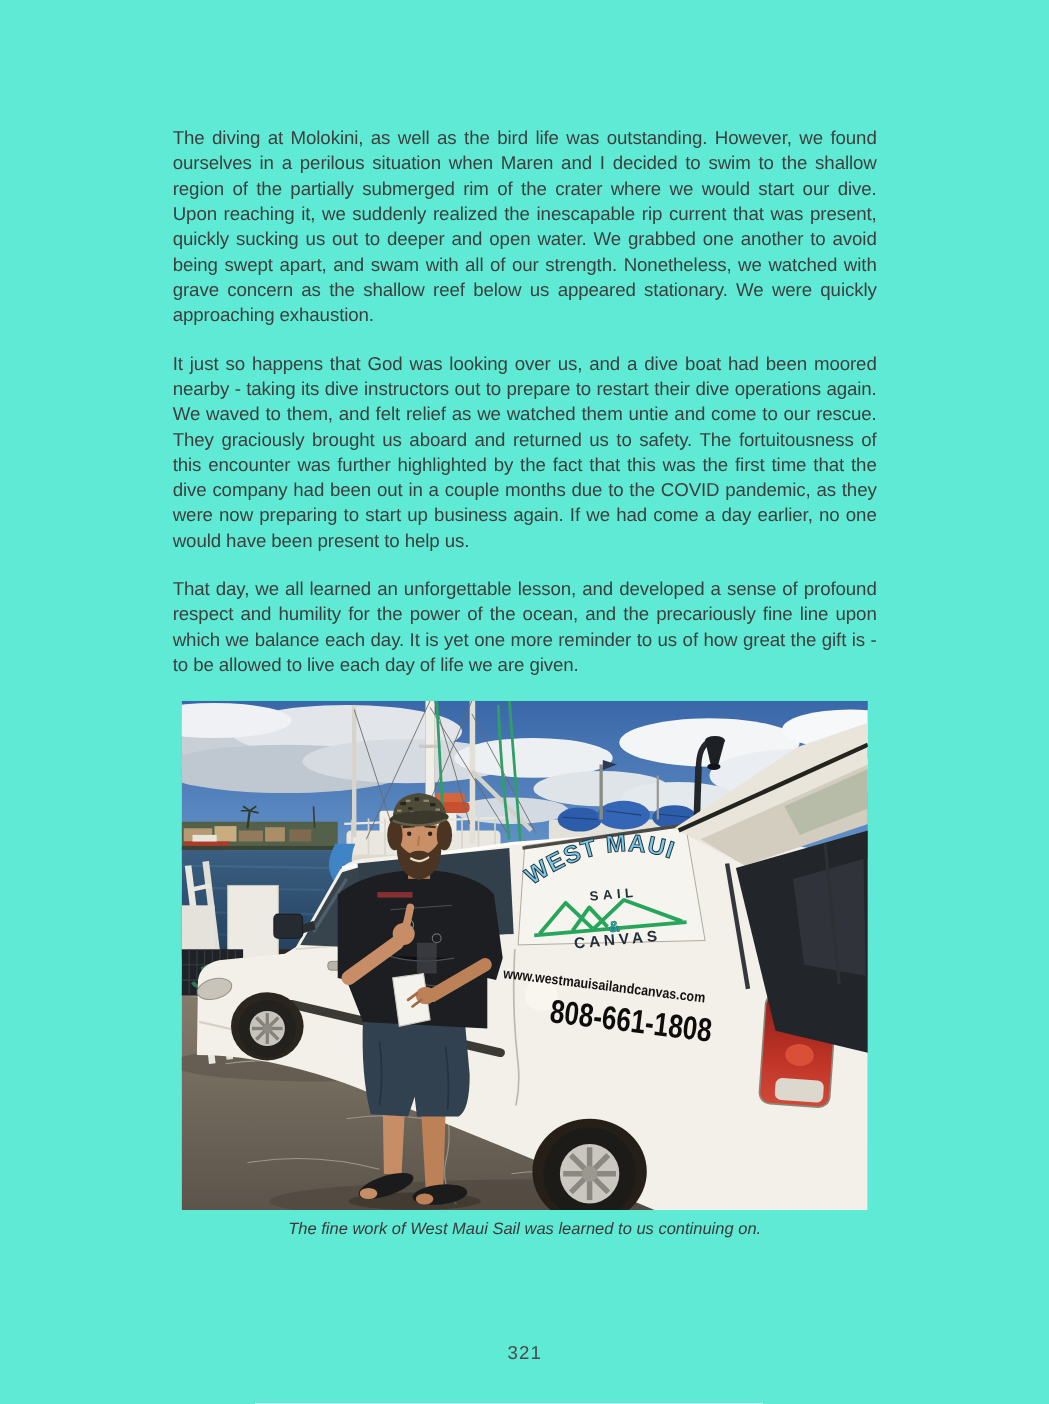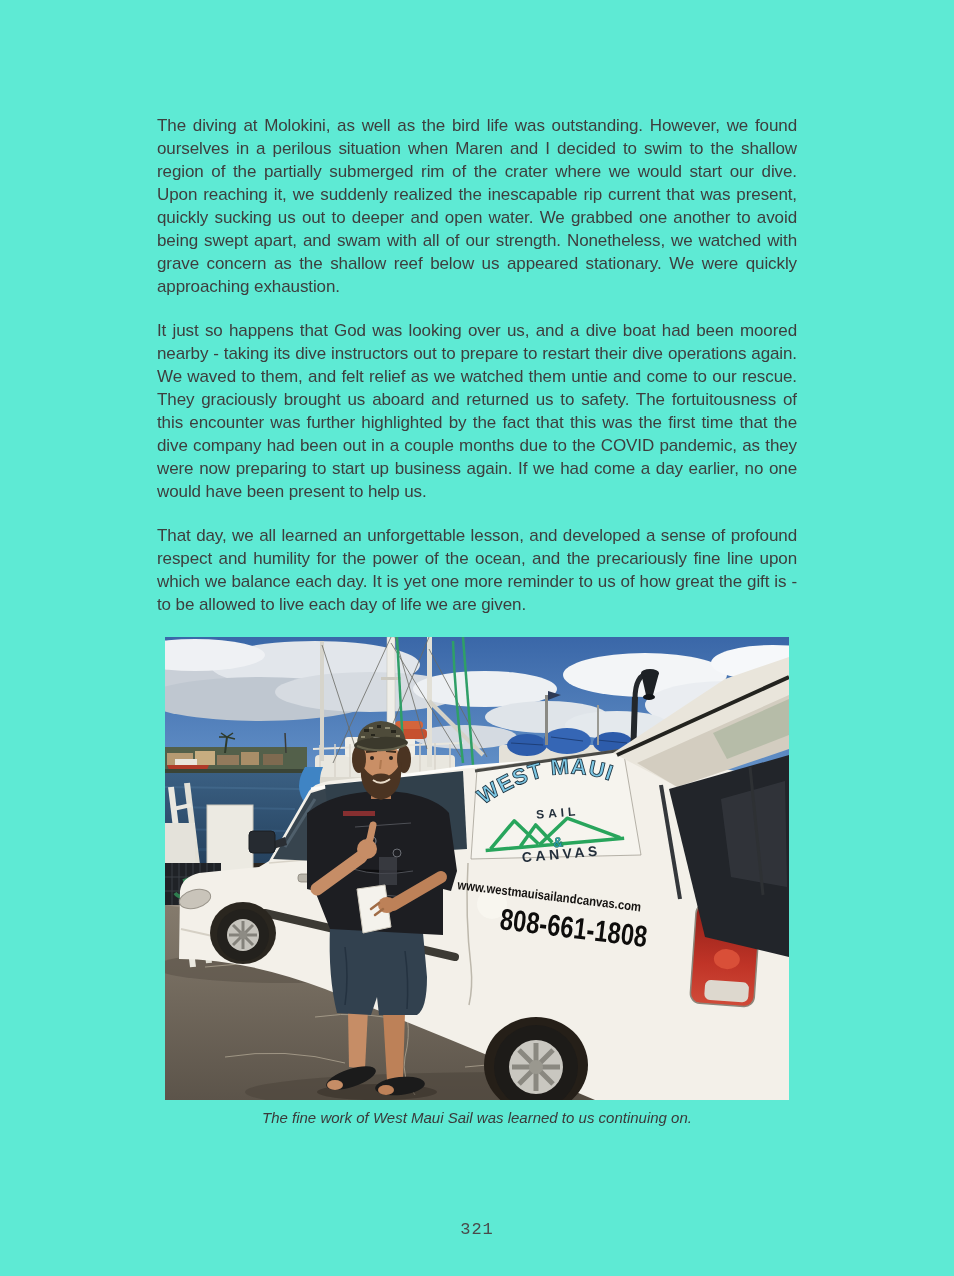--- a/index.html
+++ b/index.html
@@ -6,21 +6,21 @@
   .page{position:relative;width:954px;height:1276px;background:#5eead4;overflow:hidden;
         font-family:"Liberation Sans",sans-serif;padding-left:48px;}
   .content{position:absolute;left:157px;top:0;width:640px;padding-top:114px;}
   .content p{margin:0 0 21px 0;font-size:17px;line-height:23px;text-align:justify;
              color:#3e3e3e;letter-spacing:-0.1px;}
   figure{margin:20px 0 0 0;width:640px;text-align:center;}
   .photo-frame{width:624px;height:463px;margin:0 auto;overflow:hidden;}
   .photo-frame svg{display:block;}
   figcaption{margin-top:9px;font-size:15px;font-style:italic;color:#3a3a3a;}
   .page-number{position:absolute;top:1220px;left:0;width:954px;text-align:center;
-               font-family:Liberation Mono, monospace;font-size:17px;color:#4a4a4a;letter-spacing:1px;}
+               font-family:Liberation Sans, sans-serif;font-size:17px;color:#4a4a4a;letter-spacing:1px;}
   text{font-family:"Liberation Sans",sans-serif;}
 </style>
 </head>
 <body>
 
 <div class="page">
   <div class="content">
     <p>The diving at Molokini, as well as the bird life was outstanding. However, we found ourselves in a perilous situation when Maren and I decided to swim to the shallow region of the partially submerged rim of the crater where we would start our dive. Upon reaching it, we suddenly realized the inescapable rip current that was present, quickly sucking us out to deeper and open water. We grabbed one another to avoid being swept apart, and swam with all of our strength. Nonetheless, we watched with grave concern as the shallow reef below us appeared stationary. We were quickly approaching exhaustion.</p>
     <p>It just so happens that God was looking over us, and a dive boat had been moored nearby - taking its dive instructors out to prepare to restart their dive operations again. We waved to them, and felt relief as we watched them untie and come to our rescue. They graciously brought us aboard and returned us to safety. The fortuitousness of this encounter was further highlighted by the fact that this was the first time that the dive company had been out in a couple months due to the COVID pandemic, as they were now preparing to start up business again. If we had come a day earlier, no one would have been present to help us.</p>
     <p>That day, we all learned an unforgettable lesson, and developed a sense of profound respect and humility for the power of the ocean, and the precariously fine line upon which we balance each day. It is yet one more reminder to us of how great the gift is - to be allowed to live each day of life we are given.</p>

